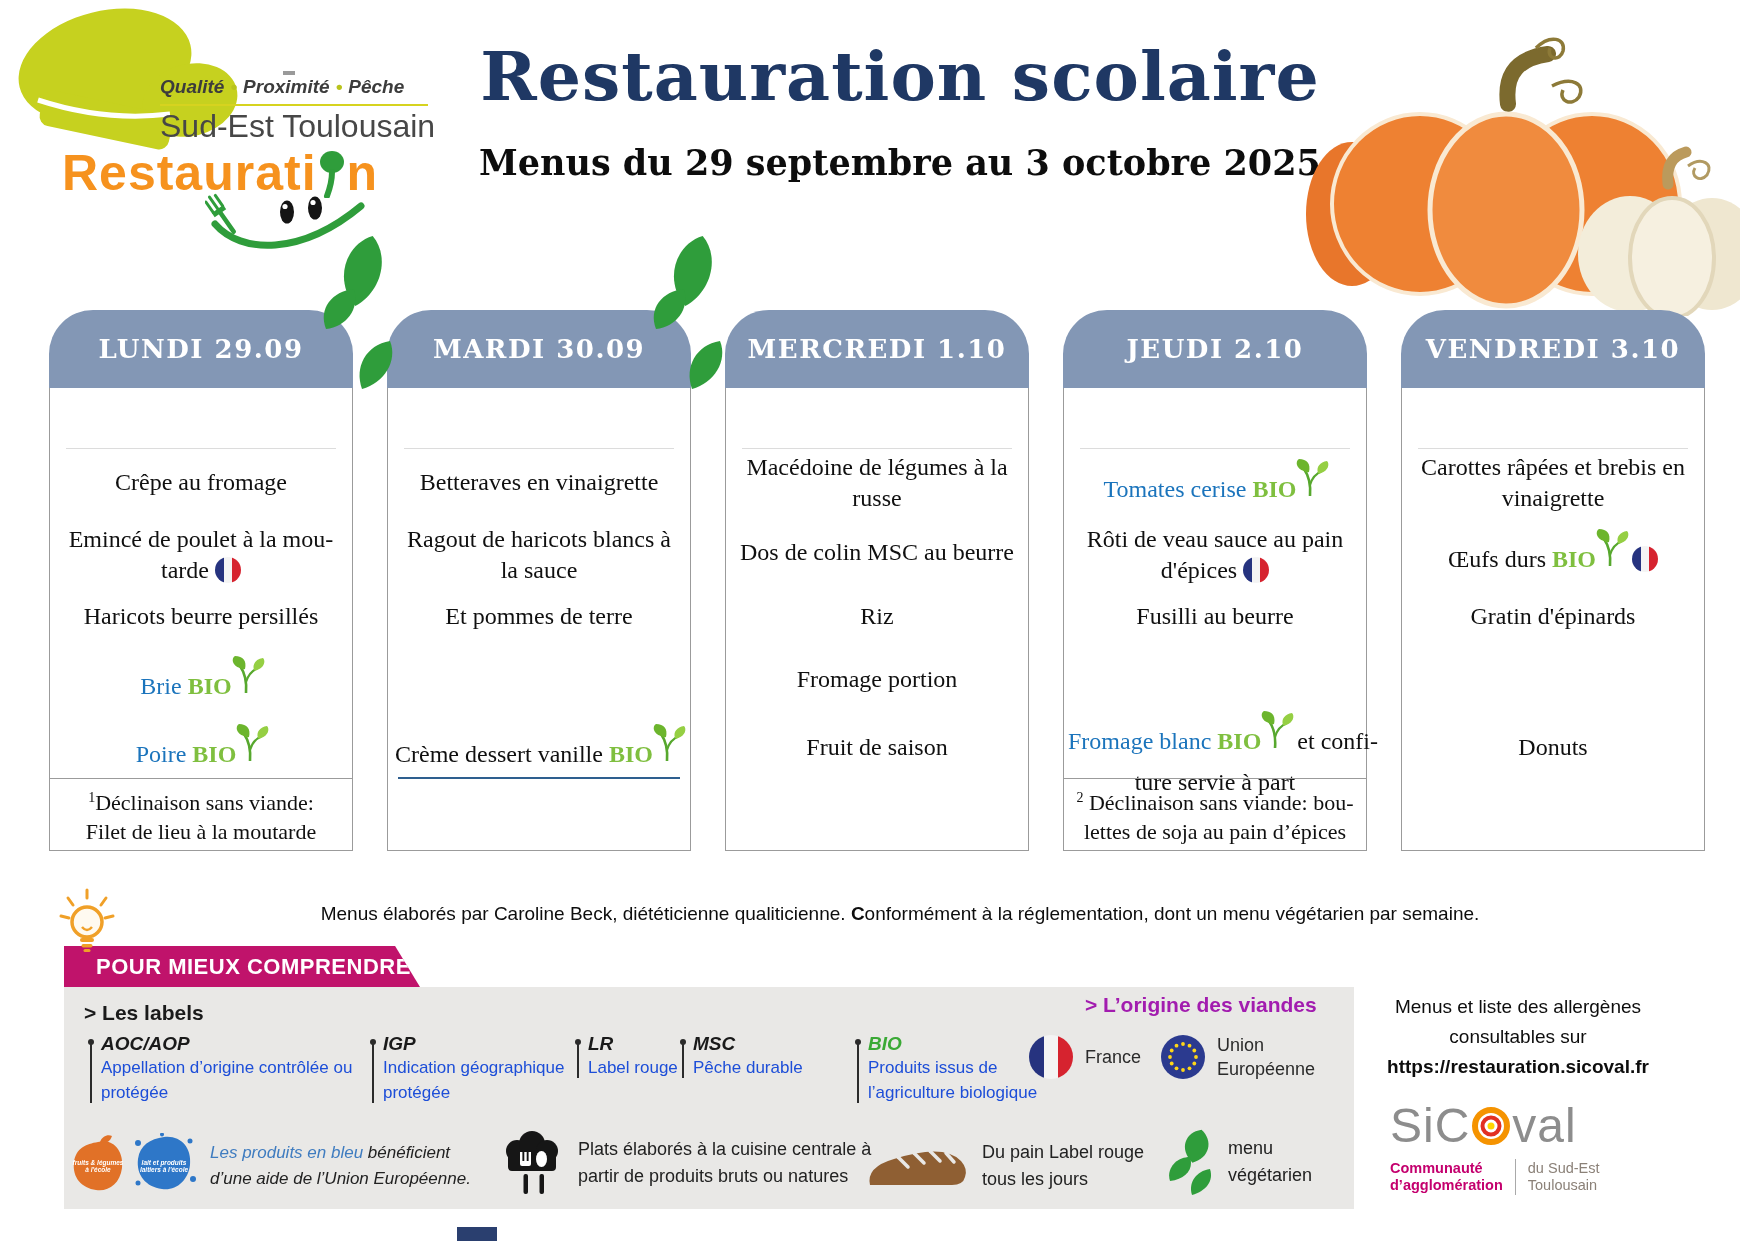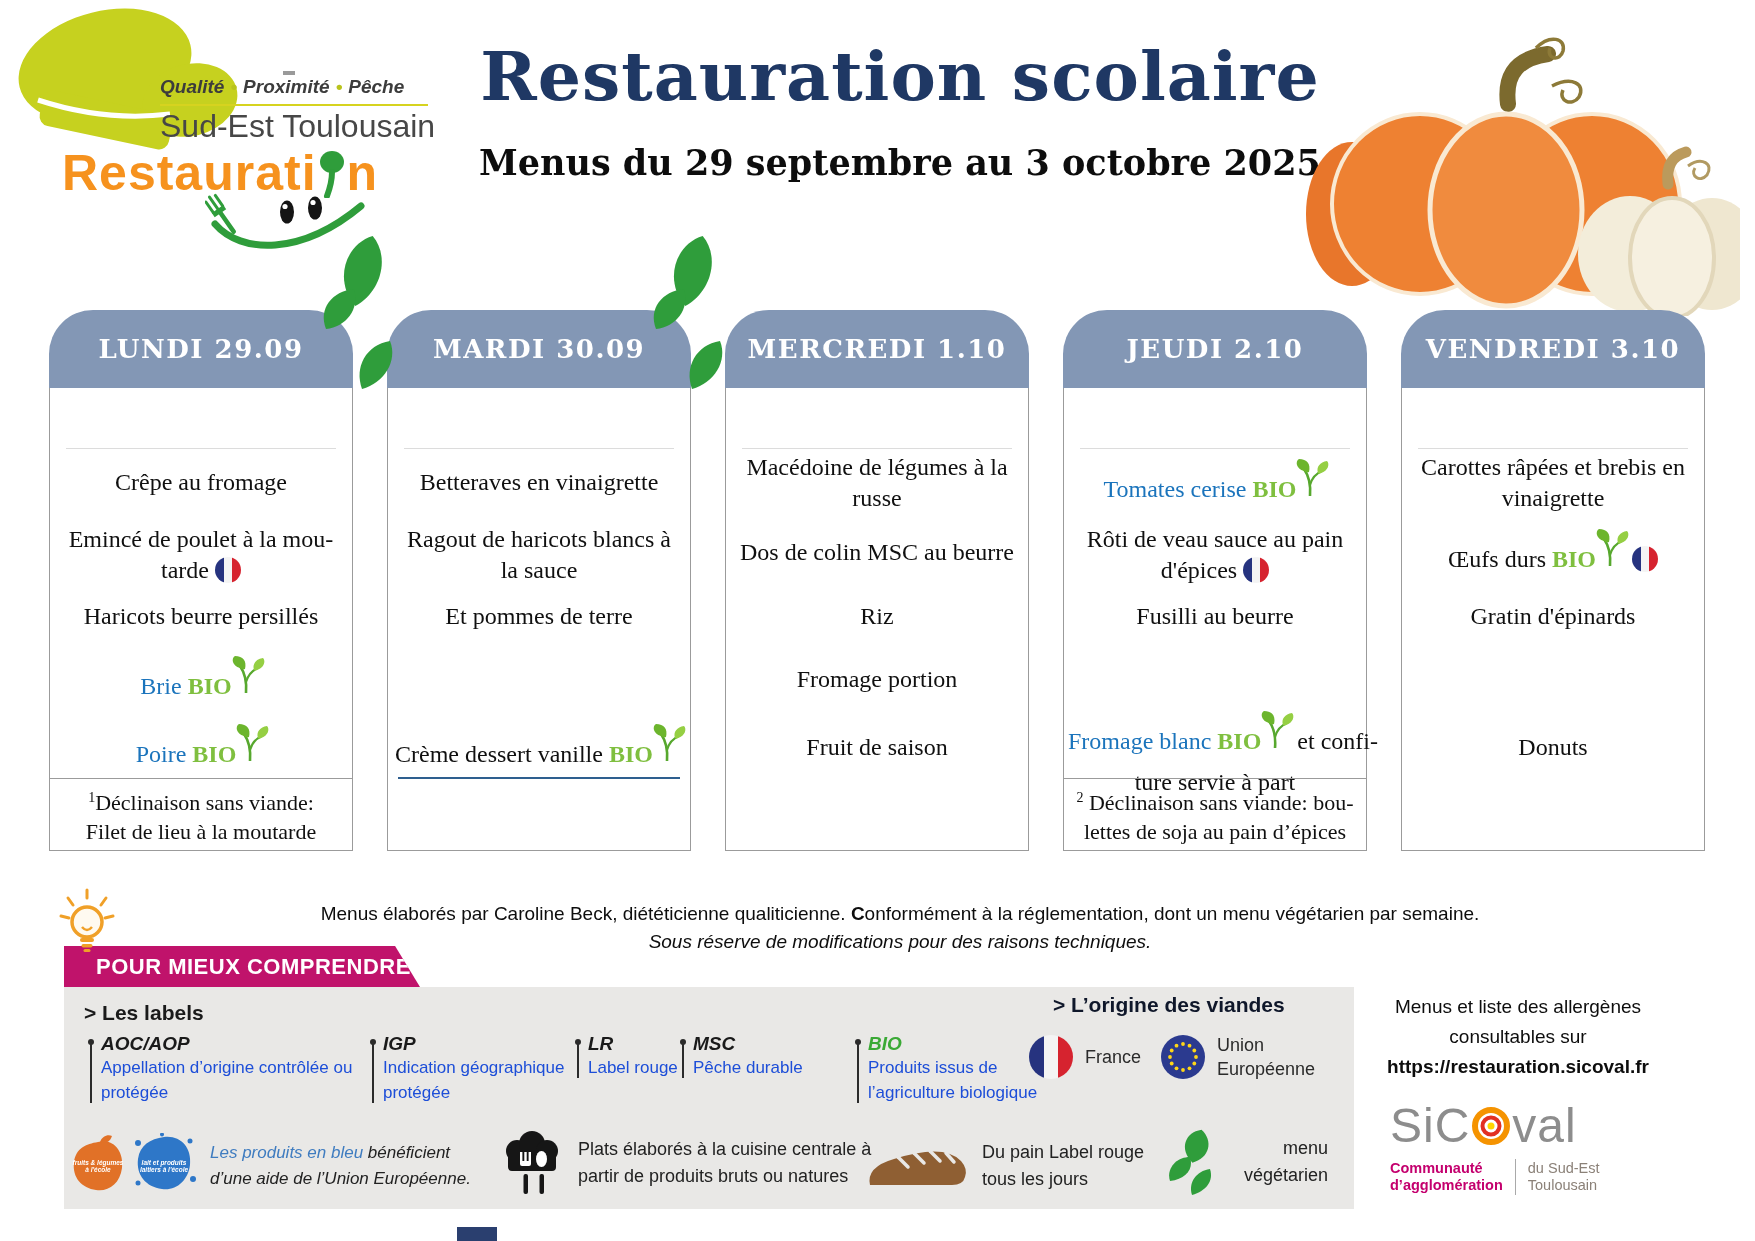--- a/index.html
+++ b/index.html
@@ -66,35 +66,35 @@
   .legend-panel{position:absolute;left:64px;top:987px;width:1290px;height:222px;background:#e9e8e6;
                 font-family:"Liberation Sans",sans-serif;}
   .labels-heading{position:absolute;left:20px;top:14px;font:700 21px "Liberation Sans",sans-serif;color:#1a1a1a;}
   .label-entry{position:absolute;top:46px;padding-left:14px;}
   .label-entry::before{content:"";position:absolute;left:3px;top:10px;bottom:2px;width:2px;background:#2b2b2b;}
   .label-entry::after{content:"";position:absolute;left:1px;top:6px;width:6px;height:6px;border-radius:50%;background:#2b2b2b;}
   .label-abbr{font:italic 700 19px "Liberation Sans",sans-serif;color:#1a1a1a;}
   .label-abbr.bio{color:#3aa935;}
   .label-desc{font:400 17px "Liberation Sans",sans-serif;color:#1d4ed8;line-height:25px;}
   .origin-block{position:absolute;left:965px;top:6px;width:330px;}
-  .origin-heading{font:700 21px "Liberation Sans",sans-serif;color:#0f172a;margin-left:24px;}
+  .origin-heading{font:700 21px "Liberation Sans",sans-serif;color:#a21caf;margin-left:56px;}
   .origin-row{position:absolute;top:40px;left:0;display:flex;align-items:center;}
   .origin-item{display:flex;align-items:center;margin-right:20px;}
   .origin-label{font:400 18px "Liberation Sans",sans-serif;color:#2b2b2b;margin-left:12px;line-height:24px;}
   .origin-label.wrap{width:110px;}
   .big-flag{width:44px;height:44px;border-radius:50%;
             background:linear-gradient(90deg,#26337f 0 34%,#f4f4f4 34% 66%,#d6232f 66% 100%);}
 
   .bottom-group{position:absolute;display:flex;align-items:center;}
   .bg-text{font:400 18px "Liberation Sans",sans-serif;color:#222;line-height:27px;margin-left:14px;}
   .aid-text{font:italic 400 17px "Liberation Sans",sans-serif;width:262px;line-height:26px;color:#222;margin-left:14px;}
   .blue-it{color:#3f7cc0;}
   .kitchen-text{width:305px;}
   .bread-text{width:180px;}
-  .veg-text{width:100px;text-align:right;}
+  .veg-text{width:100px;text-align:left;}
 
   
   .prog-logo{position:relative;}
   .prog-text{position:absolute;left:0;top:0;width:100%;height:100%;display:flex;align-items:center;justify-content:center;
              text-align:center;font:italic 700 6.5px "Liberation Sans",sans-serif;color:#fff;line-height:7.5px;}
 
   
   .allergens{position:absolute;left:1368px;top:992px;width:300px;text-align:center;
              font:400 19px "Liberation Sans",sans-serif;color:#0d0d0d;line-height:30px;}
   .allergens .url{font-weight:700;}
@@ -332,21 +332,20 @@
         <line x1="57" y1="32" x2="49" y2="34"></line>
     </g>
     <circle cx="31" cy="38" r="15" fill="#fffaf0" stroke="#f0a028" stroke-width="3.5"></circle>
     <path d="M26 43 q5 6 10 0" stroke="#f0a028" stroke-width="2.5" fill="none"></path>
     <rect x="24" y="54" width="14" height="4" rx="2" fill="#f0a028"></rect>
     <rect x="25.5" y="60" width="11" height="3.5" rx="1.75" fill="#f0a028"></rect>
     <rect x="27.5" y="65" width="7" height="3" rx="1.5" fill="#f0a028"></rect>
   </svg>
   <div class="notes">
     <div><span>Menus élaborés par Caroline Beck, diététicienne qualiticienne. </span><span class="bold-c">C</span><span>onformément à la réglementation, dont un menu végétarien par semaine.</span></div>
-    <div class="notes-line2">Sous réserve de modifications pour des raisons techniques.</div>
   </div>
 
   <div class="banner">POUR MIEUX COMPRENDRE</div>
   <div class="legend-panel">
     <div class="labels-heading">&gt; Les labels</div>
     <div id="labels-row">
         <div class="label-entry" style="left: 23px; width: 255px;">
           <div class="label-abbr">AOC/AOP</div>
           <div class="label-desc">Appellation d’origine contrôlée ou protégée</div>
         </div>

